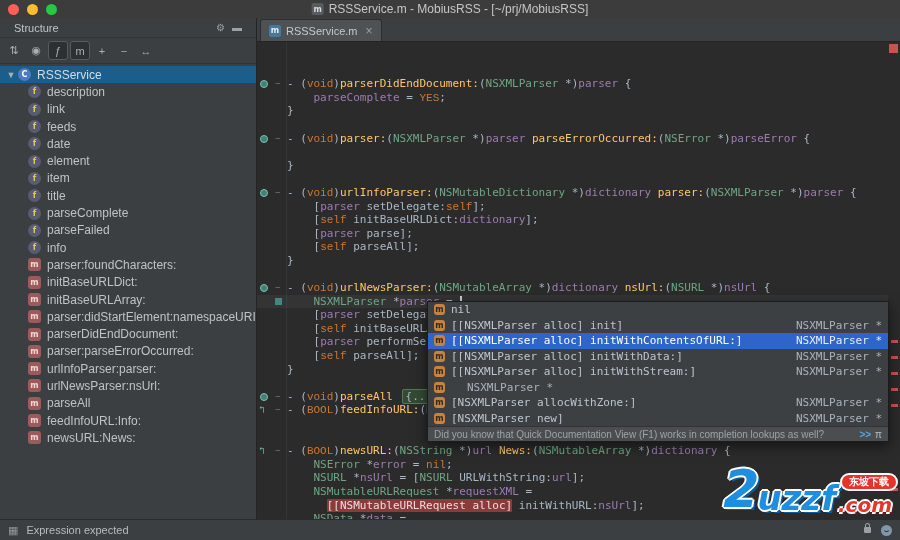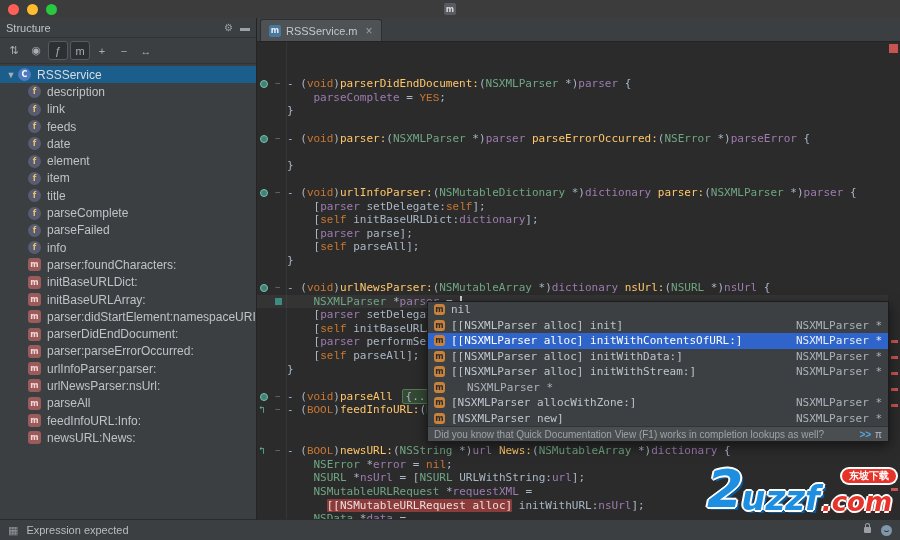--- a/index.html
+++ b/index.html
@@ -18,21 +18,21 @@
                 display:flex;align-items:center;gap:5px;color:#c6c6c6;font-size:12px;white-space:nowrap;}
   .file-badge{width:12px;height:12px;border-radius:2px;background:#585b60;color:#d6d9dc;
               font:bold 8px "DejaVu Sans",sans-serif;display:flex;align-items:center;justify-content:center;}
 
   
   .main{position:absolute;top:18px;bottom:21px;left:0;right:0;display:flex;}
 
   
   .structure{width:256px;flex:none;background:#3c3f41;border-right:1px solid #242424;
              display:flex;flex-direction:column;overflow:hidden;}
-  .panel-header{height:19px;flex:none;display:flex;align-items:center;padding:0 6px;
+  .panel-header{height:19px;flex:none;display:flex;align-items:center;padding:0 14px;
                 color:#bdc3c7;font-size:11px;border-bottom:1px solid #313437;}
   .ph-icons{margin-left:auto;display:flex;gap:7px;color:#9ba1a6;font-size:10px;}
   .ph-icon{cursor:default;}
   .panel-toolbar{height:25px;flex:none;display:flex;align-items:center;gap:2px;padding:0 4px;
                  border-bottom:1px solid #313437;}
   .tb-btn{width:20px;height:19px;display:flex;align-items:center;justify-content:center;
           color:#a8aeb3;font-size:11px;border-radius:3px;border:1px solid transparent;box-sizing:border-box;}
   .tb-btn.active{background:#2d3032;border:1px solid #565b5f;}
   .tree{flex:1;overflow:hidden;padding-top:2px;font-size:12px;color:#bdc3c7;}
   .tree-row{height:17.3px;display:flex;align-items:center;padding-left:28px;overflow:hidden;}
@@ -117,38 +117,39 @@
                       border-bottom:1px solid #2b2b2b;border-radius:0 0 4px 4px;}
 
   
   .watermark{position:absolute;right:8px;bottom:25px;z-index:40;display:flex;align-items:flex-end;
              font-family:"DejaVu Sans",sans-serif;font-style:italic;font-weight:bold;line-height:1;}
   .wm-out{text-shadow:-2px 0 #fff,2px 0 #fff,0 -2px #fff,0 2px #fff,-1px -1px #fff,1px 1px #fff,
           -1px 1px #fff,1px -1px #fff,3px 3px 0 #0a5a9c;}
   .wm-2{font-size:52px;color:#1e8fe0;}
   .wm-main{font-size:34px;color:#1e8fe0;margin-left:-2px;}
   .wm-com-wrap{position:relative;margin-left:2px;}
-  .wm-com{font-size:26px;color:#e8332a;text-shadow:-2px 0 #fff,2px 0 #fff,0 -2px #fff,0 2px #fff,2px 2px 0 #7c1610;}
+  .wm-com{font-size:20px;color:#e8332a;text-shadow:-2px 0 #fff,2px 0 #fff,0 -2px #fff,0 2px #fff,2px 2px 0 #7c1610;}
   .wm-bubble{position:absolute;top:-20px;right:-4px;background:#e8332a;color:#fff;font-style:normal;
              font-weight:bold;font-size:10px;padding:2px 7px;border-radius:9px;white-space:nowrap;
              box-shadow:0 0 0 2px #fff;margin-left:37px;}
 </style>
 </head>
 <body>
 
 <div class="app">
 
   <div class="titlebar">
     <div class="traffic">
       <span class="tl red"></span>
       <span class="tl yellow"></span>
       <span class="tl green"></span>
     </div>
     <div class="title-center">
       <span class="file-badge">m</span>
+      <span>RSSService.m - MobiusRSS - [~/prj/MobiusRSS]</span>
     </div>
   </div>
 
   <div class="main">
 
     <aside class="structure">
       <div class="panel-header">
         <span class="panel-title">Structure</span>
         <span class="ph-icons">
           <span class="ph-icon">⚙</span>

